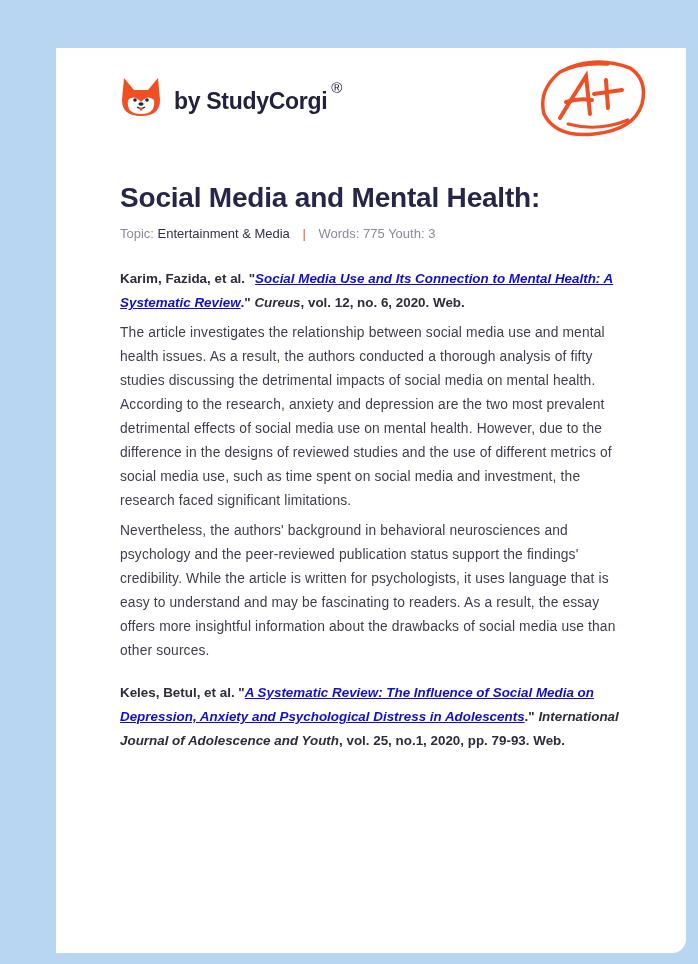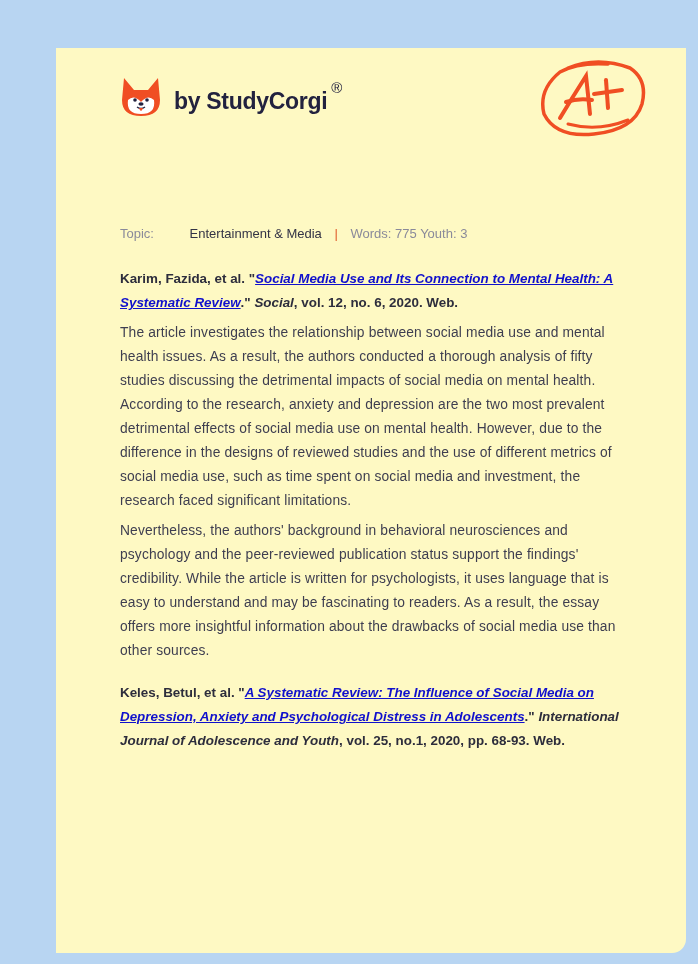--- a/index.html
+++ b/index.html
@@ -5,21 +5,21 @@
   html, body { margin: 0; padding: 0; }
   body {
     width: 698px; height: 964px; overflow: hidden;
     background: #b8d5f2;
     font-family: "Liberation Sans", sans-serif;
     position: relative;
   }
   .card {
     position: absolute; left: 56px; top: 48px;
     width: 630px; height: 905px;
-    background: #fef9c3;
+    background: #ffffff;
     border-bottom-right-radius: 14px;
     overflow: hidden;
   }
   .header { position: absolute; left: 0; top: 0; width: 630px; height: 110px; }
   .logo { position: absolute; left: 64px; top: 28px; display: flex; align-items: center; }
   .logo-icon { width: 42px; height: 42px; }
   .logo-text {
     margin-left: 12px; font-weight: bold; font-size: 23px; color: #22223f;
     letter-spacing: -0.3px; position: relative; top: 4px;
   }
@@ -27,21 +27,21 @@
     font-size: 15px; color: #22223f; position: relative; top: -10px; margin-left: 4px;
   }
   .grade { position: absolute; left: 482px; top: 10px; width: 110px; height: 82px; }
 
   .content { position: absolute; left: 64px; top: 128px; width: 500px; }
   h1 {
     margin: 0; font-size: 28px; line-height: 43px; font-weight: bold;
     color: #26264a; letter-spacing: -0.2px;
   }
   .meta { margin-top: 6px; font-size: 13px; color: #8a8a9a; line-height: 18px; }
-  .meta .val { color: #333345; margin-left: 32px; }
+  .meta .val { color: #333345; }
   .meta .sep { color: #e05a2b; margin: 0 9px; }
   .meta .gap { }
 
   .cite {
     margin-top: 24px; font-size: 13.4px; line-height: 24px; font-weight: bold; color: #2d2d3c;
   }
   .cite a { color: #1010cc; font-style: italic; text-decoration: underline; }
   .cite i { font-style: italic; }
   p.body {
     margin: 6px 0 0 0; font-size: 13.8px; line-height: 24px; color: #3e3e50;
@@ -71,31 +71,31 @@
       <path d="M22 60 Q34 40 48 18 Q50 36 52 56" stroke="#f04e23" stroke-width="4" fill="none" stroke-linecap="round"></path>
       <path d="M28 44 Q40 40 54 42" stroke="#f04e23" stroke-width="4" fill="none" stroke-linecap="round"></path>
       <path d="M68 22 L70 50" stroke="#f04e23" stroke-width="4" fill="none" stroke-linecap="round"></path>
       <path d="M56 36 L84 32" stroke="#f04e23" stroke-width="4" fill="none" stroke-linecap="round"></path>
       <path d="M30 66 Q60 74 90 62" stroke="#f04e23" stroke-width="3" fill="none" stroke-linecap="round"></path>
     </svg>
   </div>
 
   <div class="content">
     <h1>
-      <br>
+      <span>Social Media and Mental Health:</span><br>
     </h1>
     <div class="meta">
       <span>Topic:</span>
       <span class="val">Entertainment &amp; Media</span>
       <span class="sep">|</span>
       <span>Words:</span>
       <span class="gap">775</span>
       <span>Youth:</span>
       <span>3</span>
     </div>
 
-    <div class="cite"><span>Karim, Fazida, et al. "</span><a>Social Media Use and Its Connection to Mental Health: A Systematic Review</a><span>." </span><i>Social</i><span>, vol. 12, no. 6, 2020. Web.</span></div>
+    <div class="cite"><span>Karim, Fazida, et al. "</span><a>Social Media Use and Its Connection to Mental Health: A Systematic Review</a><span>." </span><i>Cureus</i><span>, vol. 12, no. 6, 2020. Web.</span></div>
     <p class="body">The article investigates the relationship between social media use and mental health issues. As a result, the authors conducted a thorough analysis of fifty studies discussing the detrimental impacts of social media on mental health. According to the research, anxiety and depression are the two most prevalent detrimental effects of social media use on mental health. However, due to the difference in the designs of reviewed studies and the use of different metrics of social media use, such as time spent on social media and investment, the research faced significant limitations.</p>
     <p class="body">Nevertheless, the authors' background in behavioral neurosciences and psychology and the peer-reviewed publication status support the findings' credibility. While the article is written for psychologists, it uses language that is easy to understand and may be fascinating to readers. As a result, the essay offers more insightful information about the drawbacks of social media use than other sources.</p>
 
-    <div class="cite" style="margin-top:18px"><span>Keles, Betul, et al. "</span><a>A Systematic Review: The Influence of Social Media on Depression, Anxiety and Psychological Distress in Adolescents</a><span>." </span><i>International Journal of Adolescence and Youth</i><span>, vol. 25, no.1, 2020, pp. 68-93. Web.</span></div>
+    <div class="cite" style="margin-top:18px"><span>Keles, Betul, et al. "</span><a>A Systematic Review: The Influence of Social Media on Depression, Anxiety and Psychological Distress in Adolescents</a><span>." </span><i>International Journal of Adolescence and Youth</i><span>, vol. 25, no.1, 2020, pp. 79-93. Web.</span></div>
   </div>
 </div>
 
 </body></html>

